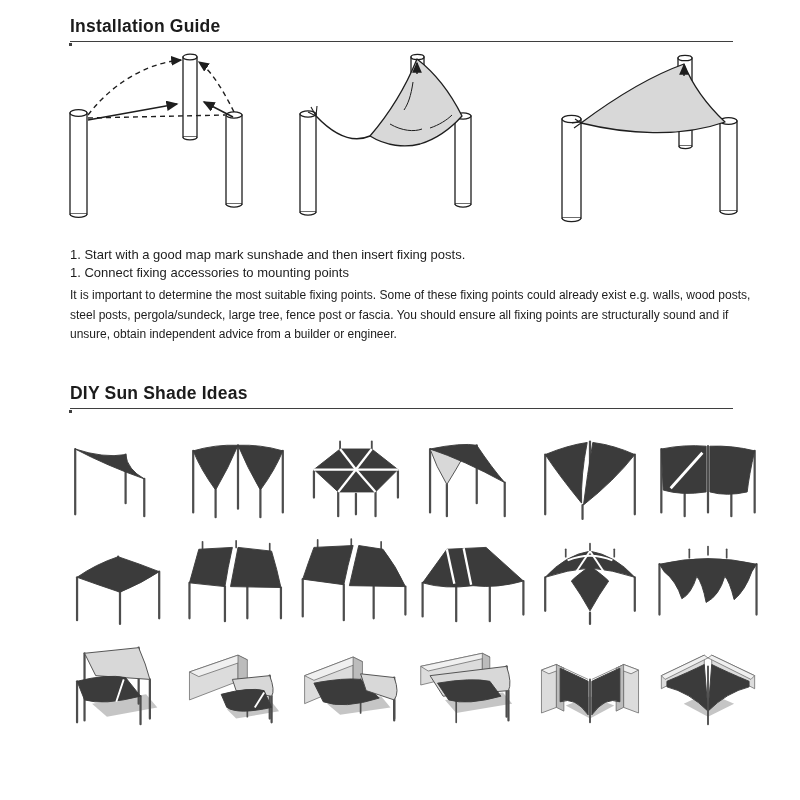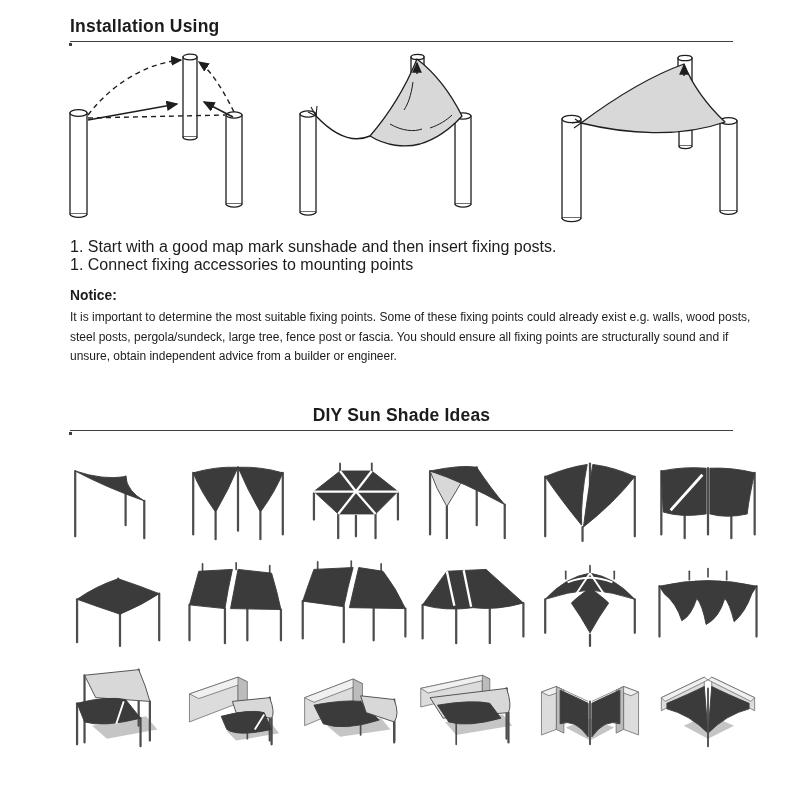--- a/index.html
+++ b/index.html
@@ -8,37 +8,37 @@
     width: 800px; height: 800px; background: #ffffff;
     font-family: "Liberation Sans", sans-serif; color: #1c1c1c;
     overflow: hidden;
   }
   .page { width: 800px; height: 800px; padding: 16px 67px 0 70px; }
   h1.sec-title { font-size: 17.5px; font-weight: bold; margin: 0; letter-spacing: .2px; }
   .rule { border-bottom: 1.6px solid #3f3f3f; margin-top: 4px; position: relative; }
   .rule::before { content:""; position:absolute; left:-1px; top:2px; width:3px; height:3px; background:#3f3f3f; }
   .diagrams { display:flex; justify-content:space-between; align-items:flex-start;
               width: 712px; margin: 10px 0 0 -12px; height: 174px; }
-  .steps { margin-top: 12px; font-size: 16px; line-height: 17.5px; width: 684px; }
+  .steps { margin-top: 20px; font-size: 13px; line-height: 17.5px; width: 684px; }
   .step { padding-left: 15px; text-indent: -15px; }
   .notice-title { font-size: 13.8px; font-weight: bold; margin: 15px 0 0 0; }
   .notice-body { font-size: 12px; line-height: 19.5px; margin: 5px 0 0 0; width: 684px; }
-  .diy-head { margin-top: 38px; text-align: center; }
+  .diy-head { margin-top: 38px; }
   .idea-grid { width: 700px; margin: 20px 0 0 -6px; display: flex; flex-direction: column; gap: 8px; }
   .idea-row { display: flex; justify-content: space-between; }
   .idea-cell { width: 112px; height: 96px; }
   svg.idea { width: 112px; height: 96px; display: block; }
   svg.figure { display: block; }
 </style>
 </head>
 <body>
 
 <div class="page">
 
-  <h1 class="sec-title">Installation Using</h1>
+  <h1 class="sec-title">Installation Guide</h1>
   <div class="rule"></div>
 
   <div class="diagrams">
 
     <svg class="figure" viewBox="0 0 215 172" width="215" height="172">
       <defs>
         <marker id="ar1" markerWidth="9" markerHeight="9" refX="7" refY="3.5" orient="auto">
           <path d="M0,0 L8,3.5 L0,7 Z" fill="#1e1e1e"></path>
         </marker>
       </defs>
@@ -101,21 +101,20 @@
       <path d="M144,24 L144,13" fill="none" stroke="#1e1e1e" stroke-width="1.4" marker-end="url(#ar3)"></path>
       <path d="M41,71 l-7,5 M41,71 l-6,-4 M41,70 l-9,1" stroke="#1e1e1e" stroke-width="1.1" fill="none"></path>
     </svg>
   </div>
 
   <div class="steps">
       <div class="step">1. Start with a good map mark sunshade and then insert fixing posts.</div>
       <div class="step">1. Connect fixing accessories to mounting points</div>
     </div>
 
-  <h2 class="notice-title">Notice:</h2>
   <p class="notice-body">It is important to determine the most suitable fixing points. Some of these fixing points could already exist e.g. walls, wood posts, steel posts, pergola/sundeck, large tree, fence post or fascia. You should ensure all fixing points are structurally sound and if unsure, obtain independent advice from a builder or engineer.</p>
 
   <div class="diy-head">
     <h1 class="sec-title">DIY Sun Shade Ideas</h1>
     <div class="rule"></div>
   </div>
 
   <div class="idea-grid">
       <div class="idea-row">
         <div class="idea-cell">

